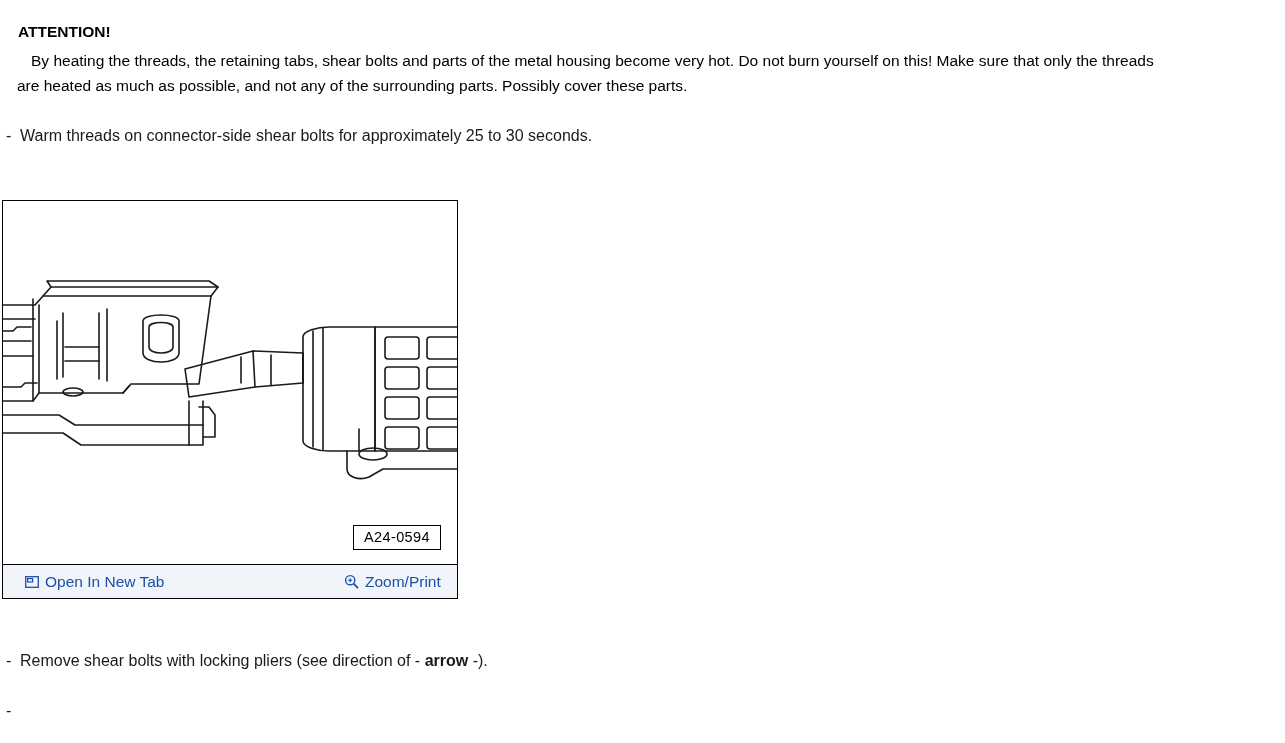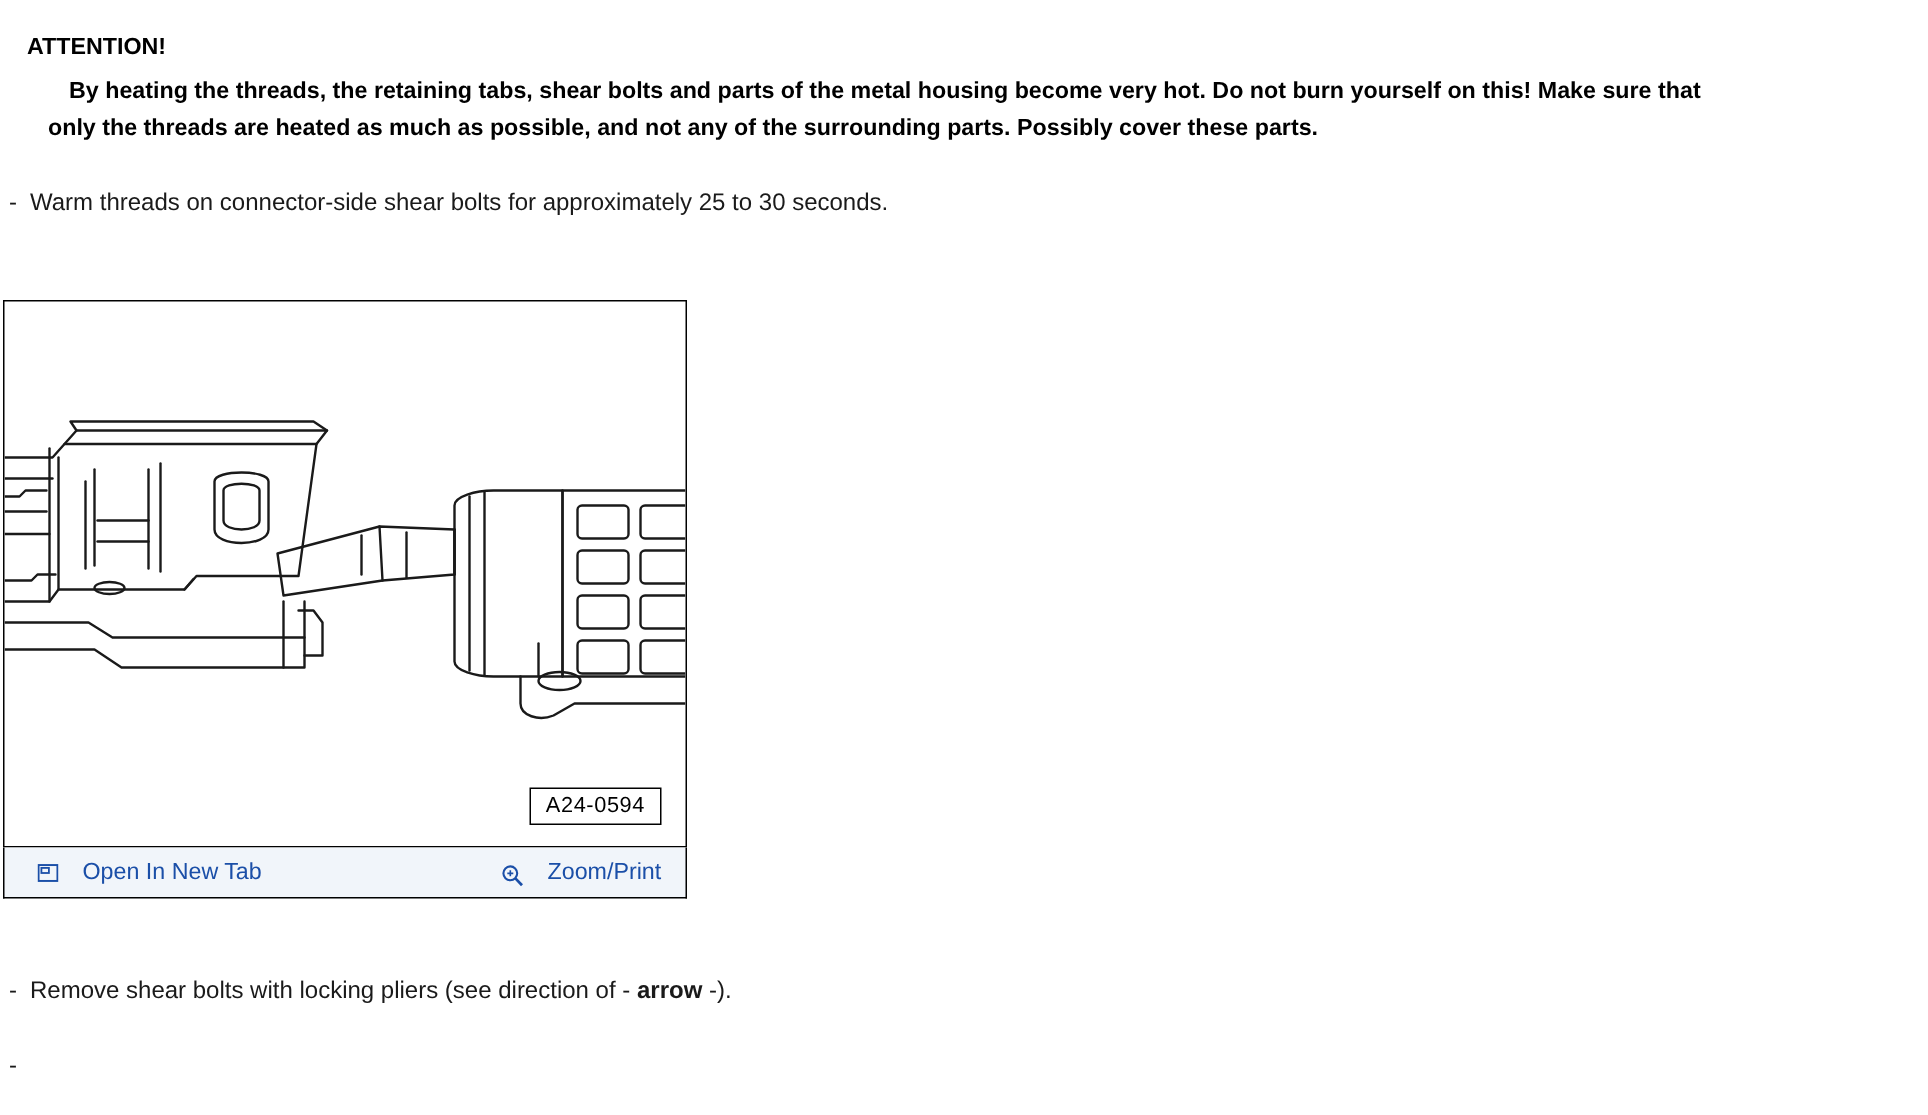--- a/index.html
+++ b/index.html
@@ -26,28 +26,28 @@
     padding: 22px 60px 0 18px;
   }
   .attention-title {
     font-weight: bold;
     font-size: 15.5px;
     line-height: 1.25;
     margin: 0 0 7px 0;
     color: #000;
   }
   .attention-body {
-    font-weight: bold;
+    font-weight: normal;
     font-size: 15.5px;
     line-height: 1.62;
     margin: 0;
     color: #000;
     text-indent: 14px;
     margin-left: -18px;
-    padding-left: 32px;
+    padding-left: 17px;
   }
   .bullet-line {
     font-size: 16px;
     line-height: 1.3;
     color: #1a1a1a;
     margin: 0;
     padding: 0 0 0 6px;
     display: flex;
     align-items: flex-start;
   }
@@ -104,25 +104,25 @@
     position: relative;
     box-sizing: content-box;
     width: 454px;
   }
   .toolbar-link {
     color: #1b4fa8;
     font-size: 15.5px;
     text-decoration: none;
     display: flex;
     align-items: center;
-    gap: 16px;
+    gap: 6px;
     cursor: pointer;
   }
   .toolbar-left { position: absolute; left: 22px; }
-  .toolbar-right { position: absolute; left: 331px; align-items: flex-end; }
+  .toolbar-right { position: absolute; left: 341px; }
   .icon-newtab svg, .icon-zoom svg { display: block; }
   .step-remove {
     position: absolute;
     left: 0;
     top: 651px;
     width: 1200px;
   }
   .step-both {
     position: absolute;
     left: 0;

